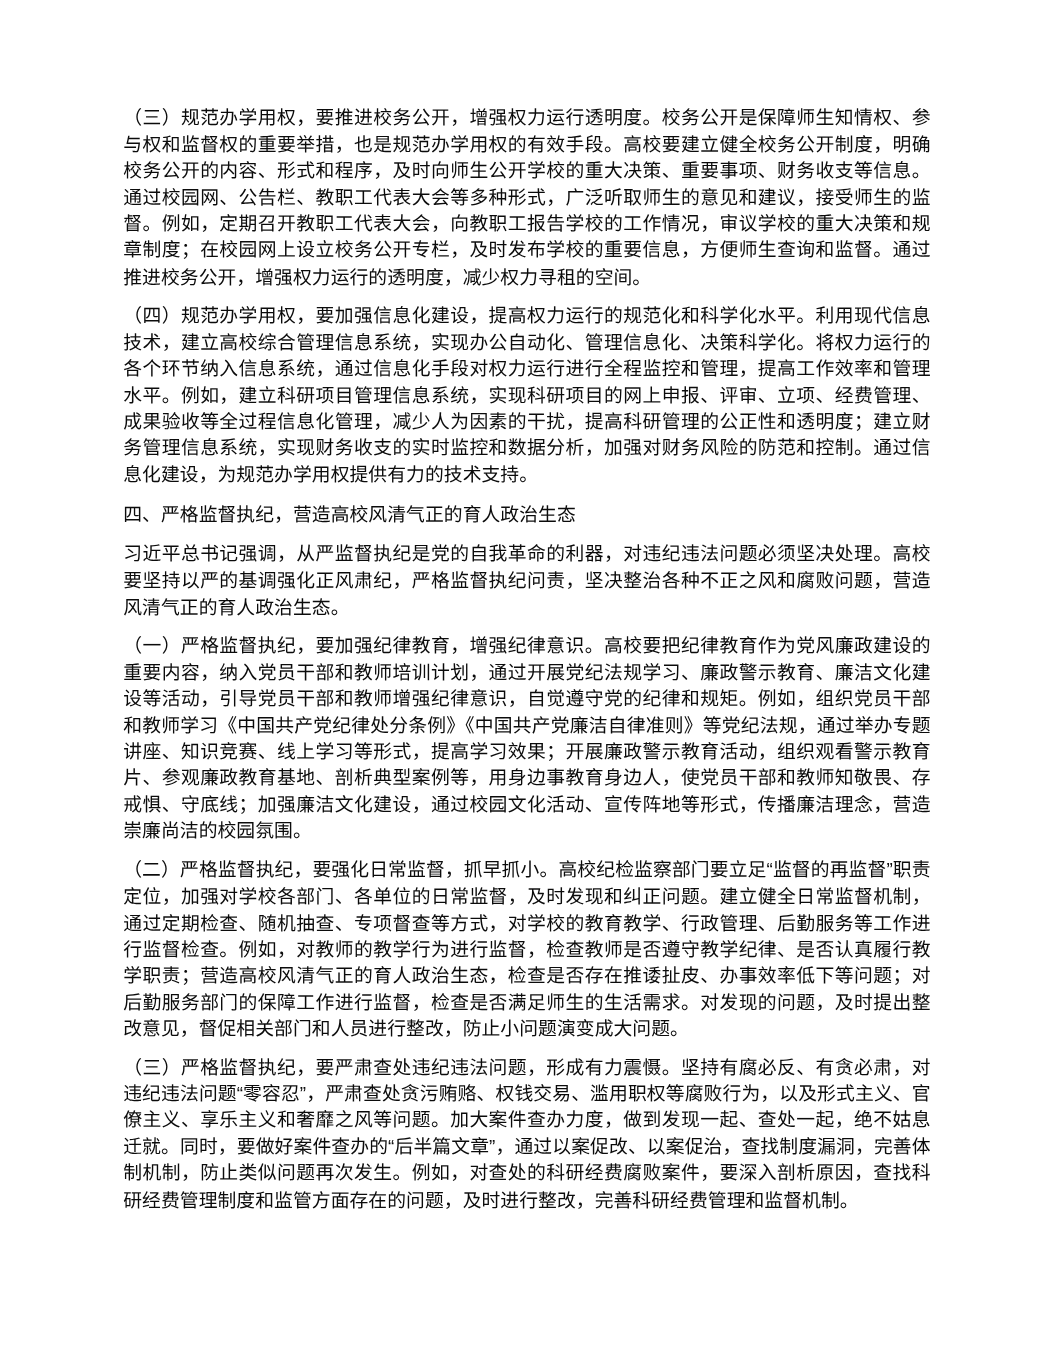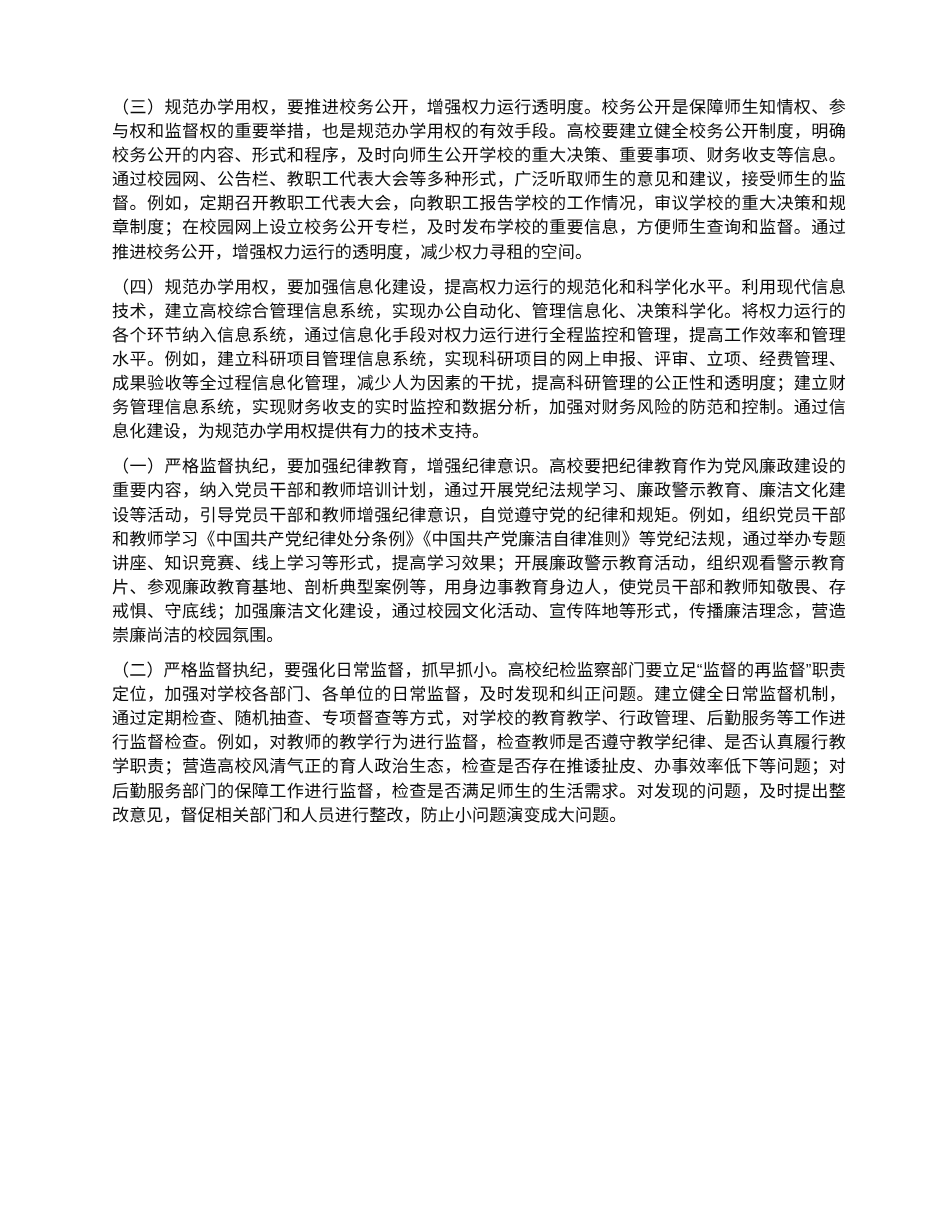--- a/index.html
+++ b/index.html
@@ -55,21 +55,24 @@
 </head>
 <body>
 
 <div class="page">
   <div class="doc-body">
 
     <p class="para">（三）规范办学用权，要推进校务公开，增强权力运行透明度。校务公开是保障师生知情权、参与权和监督权的重要举措，也是规范办学用权的有效手段。高校要建立健全校务公开制度，明确校务公开的内容、形式和程序，及时向师生公开学校的重大决策、重要事项、财务收支等信息。通过校园网、公告栏、教职工代表大会等多种形式，广泛听取师生的意见和建议，接受师生的监督。例如，定期召开教职工代表大会，向教职工报告学校的工作情况，审议学校的重大决策和规章制度；在校园网上设立校务公开专栏，及时发布学校的重要信息，方便师生查询和监督。通过推进校务公开，增强权力运行的透明度，减少权力寻租的空间。</p>
 
     <p class="para">（四）规范办学用权，要加强信息化建设，提高权力运行的规范化和科学化水平。利用现代信息技术，建立高校综合管理信息系统，实现办公自动化、管理信息化、决策科学化。将权力运行的各个环节纳入信息系统，通过信息化手段对权力运行进行全程监控和管理，提高工作效率和管理水平。例如，建立科研项目管理信息系统，实现科研项目的网上申报、评审、立项、经费管理、成果验收等全过程信息化管理，减少人为因素的干扰，提高科研管理的公正性和透明度；建立财务管理信息系统，实现财务收支的实时监控和数据分析，加强对财务风险的防范和控制。通过信息化建设，为规范办学用权提供有力的技术支持。</p>
 
+    <h2 class="heading spaced-above">四、严格监督执纪，营造高校风清气正的育人政治生态</h2>
 
+    <p class="para">习近平总书记强调，从严监督执纪是党的自我革命的利器，对违纪违法问题必须坚决处理。高校要坚持以严的基调强化正风肃纪，严格监督执纪问责，坚决整治各种不正之风和腐败问题，营造风清气正的育人政治生态。</p>
 
     <p class="para">（一）严格监督执纪，要加强纪律教育，增强纪律意识。高校要把纪律教育作为党风廉政建设的重要内容，纳入党员干部和教师培训计划，通过开展党纪法规学习、廉政警示教育、廉洁文化建设等活动，引导党员干部和教师增强纪律意识，自觉遵守党的纪律和规矩。例如，组织党员干部和教师学习《中国共产党纪律处分条例》《中国共产党廉洁自律准则》等党纪法规，通过举办专题讲座、知识竞赛、线上学习等形式，提高学习效果；开展廉政警示教育活动，组织观看警示教育片、参观廉政教育基地、剖析典型案例等，用身边事教育身边人，使党员干部和教师知敬畏、存戒惧、守底线；加强廉洁文化建设，通过校园文化活动、宣传阵地等形式，传播廉洁理念，营造崇廉尚洁的校园氛围。</p>
 
     <p class="para">（二）严格监督执纪，要强化日常监督，抓早抓小。高校纪检监察部门要立足“监督的再监督”职责定位，加强对学校各部门、各单位的日常监督，及时发现和纠正问题。建立健全日常监督机制，通过定期检查、随机抽查、专项督查等方式，对学校的教育教学、行政管理、后勤服务等工作进行监督检查。例如，对教师的教学行为进行监督，检查教师是否遵守教学纪律、是否认真履行教学职责；营造高校风清气正的育人政治生态，检查是否存在推诿扯皮、办事效率低下等问题；对后勤服务部门的保障工作进行监督，检查是否满足师生的生活需求。对发现的问题，及时提出整改意见，督促相关部门和人员进行整改，防止小问题演变成大问题。</p>
 
+    <p class="para">（三）严格监督执纪，要严肃查处违纪违法问题，形成有力震慑。坚持有腐必反、有贪必肃，对违纪违法问题“零容忍”，严肃查处贪污贿赂、权钱交易、滥用职权等腐败行为，以及形式主义、官僚主义、享乐主义和奢靡之风等问题。加大案件查办力度，做到发现一起、查处一起，绝不姑息迁就。同时，要做好案件查办的“后半篇文章”，通过以案促改、以案促治，查找制度漏洞，完善体制机制，防止类似问题再次发生。例如，对查处的科研经费腐败案件，要深入剖析原因，查找科研经费管理制度和监管方面存在的问题，及时进行整改，完善科研经费管理和监督机制。</p>
 
   </div>
 </div>
 
 </body></html>

